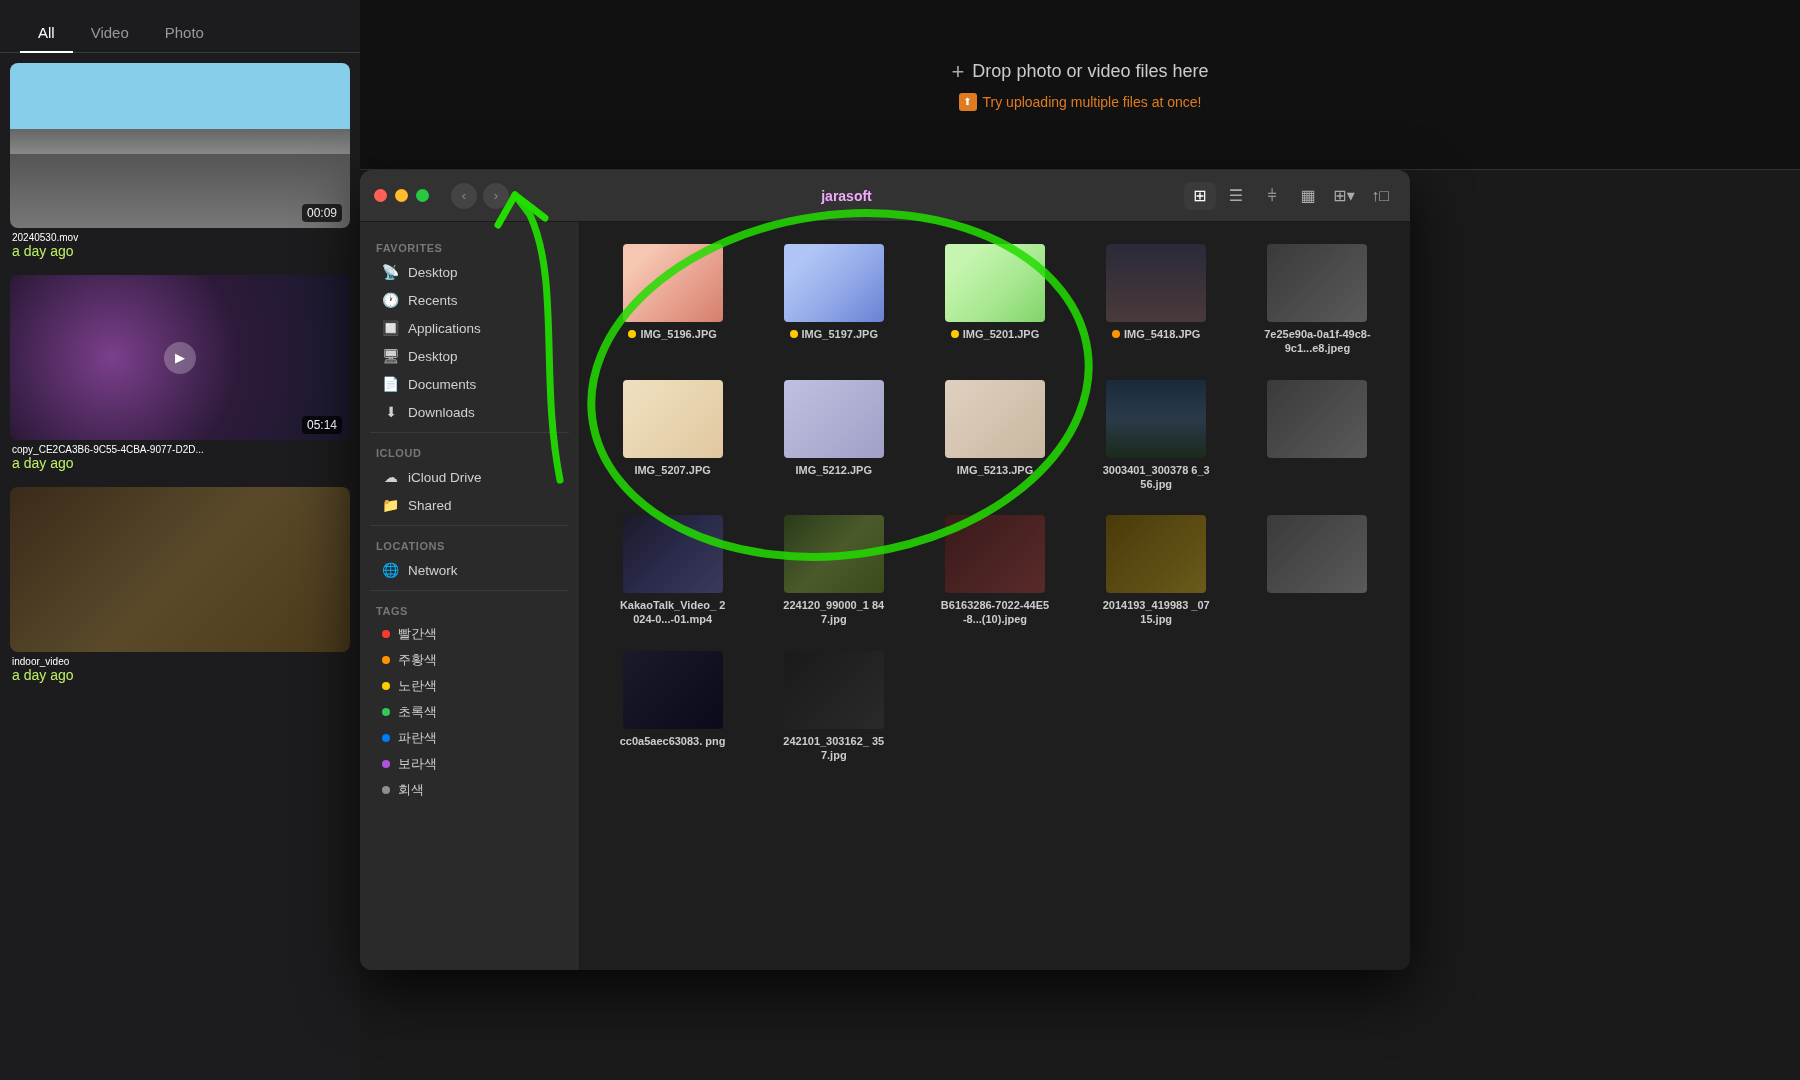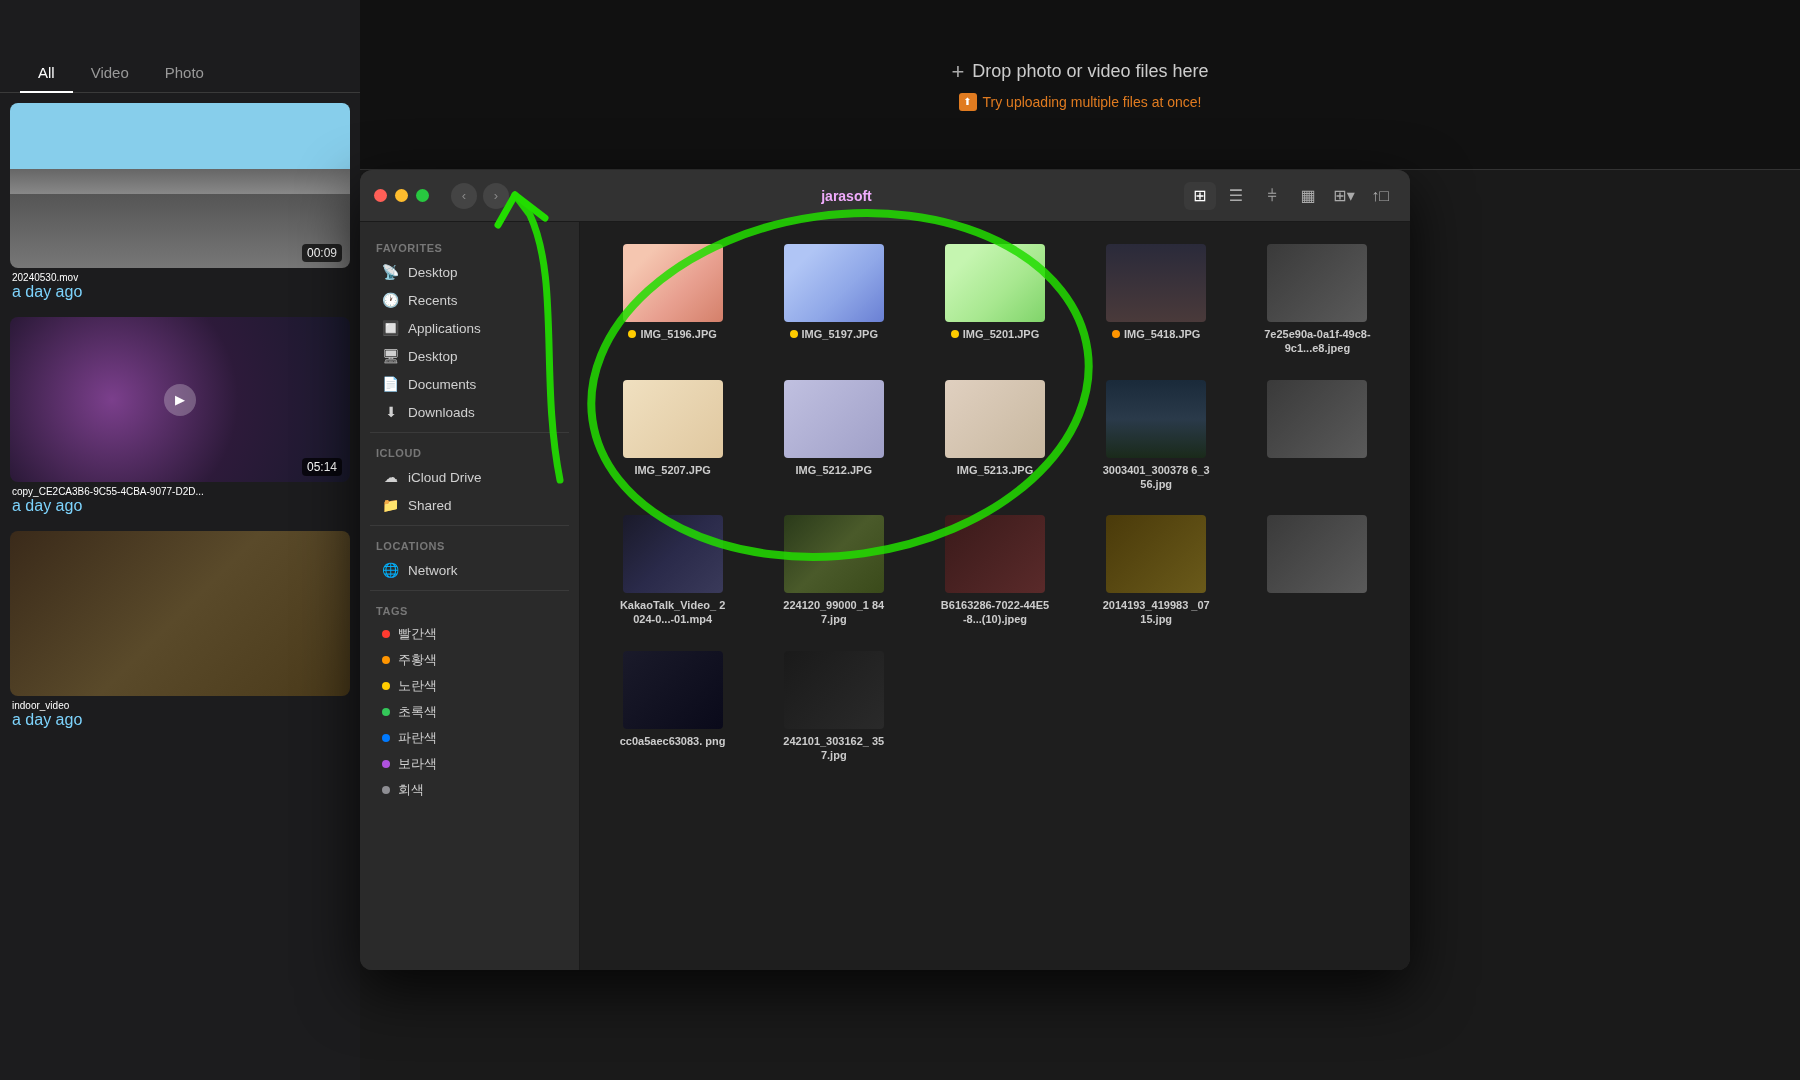--- a/index.html
+++ b/index.html
@@ -21,21 +21,20 @@
       background: #1c1c1e;
       display: flex;
       flex-direction: column;
     }
 
     .tabs {
       display: flex;
       gap: 0;
       padding: 16px 20px 0;
       border-bottom: 1px solid #3a3a3a;
-      margin-top: 40px;
     }
     .tab {
       padding: 8px 18px 10px;
       color: #999;
       font-size: 15px;
       cursor: pointer;
       border-bottom: 2px solid transparent;
       margin-bottom: -1px;
     }
     .tab.active {
@@ -96,22 +95,22 @@
 
     .media-info {
       padding: 4px 2px;
     }
     .media-title {
       color: #fff;
       font-size: 10px;
       font-weight: 500;
     }
     .media-date {
-      color: #7dd3fc;
-      font-size: 16px;
+      color: #bef264;
+      font-size: 14px;
     }
 
     
     .drop-area {
       position: absolute;
       top: 0; left: 360px;
       right: 0;
       height: 170px;
       background: #111;
       display: flex;

